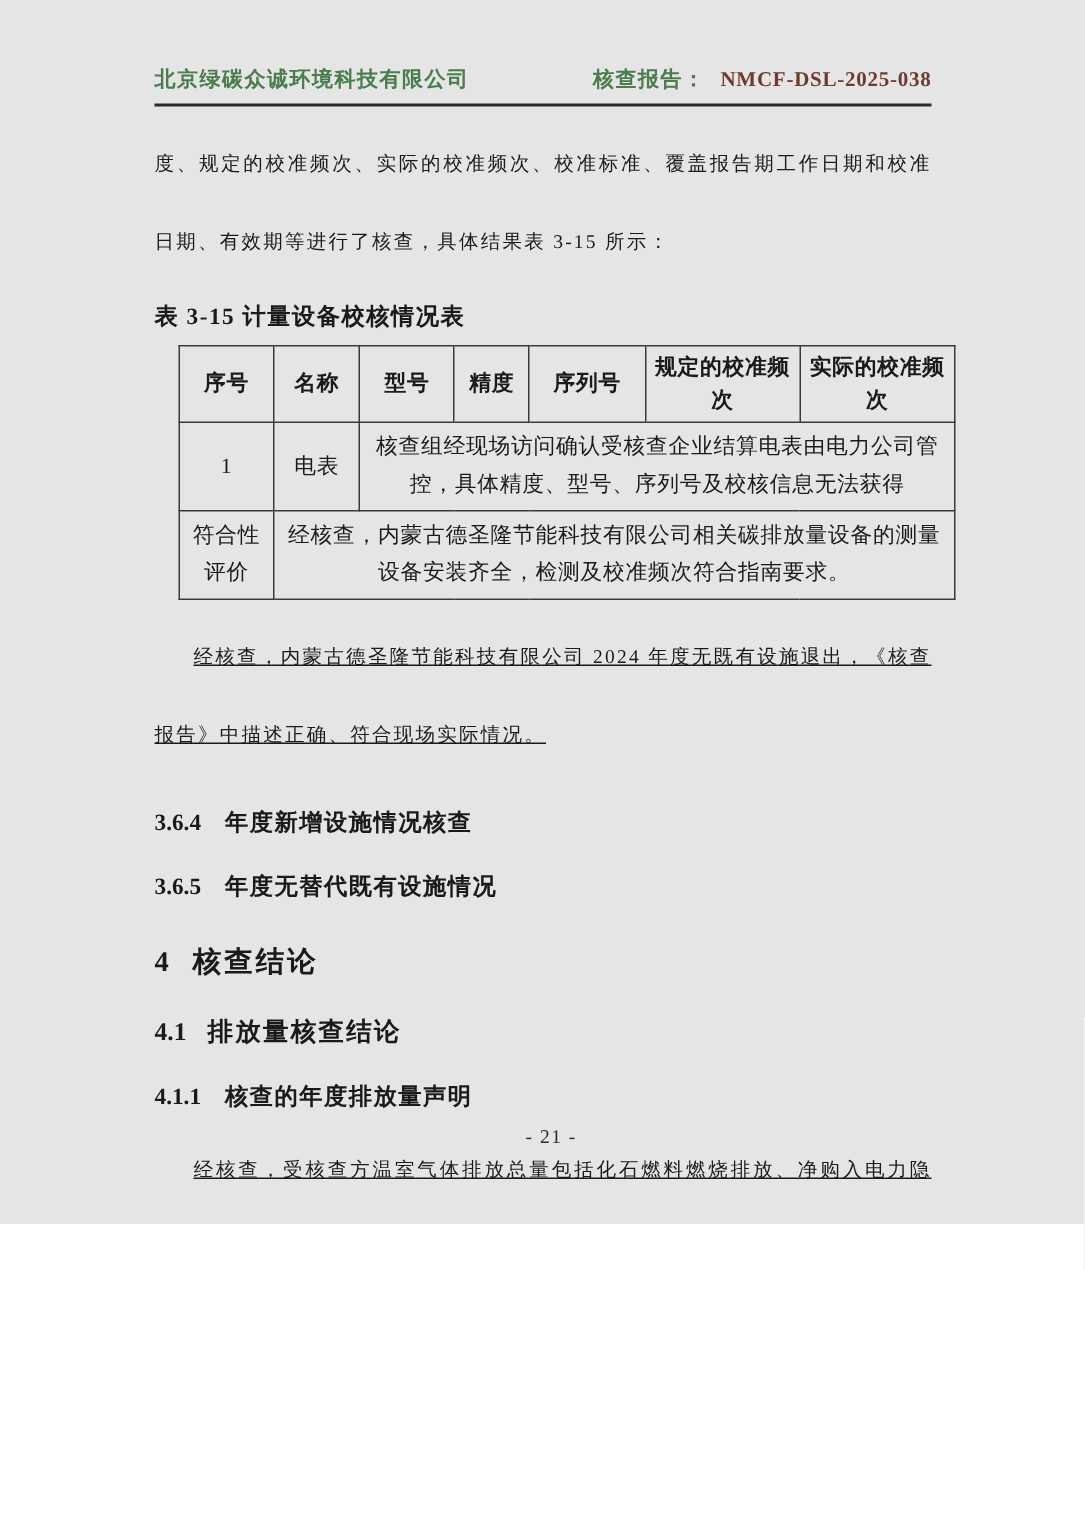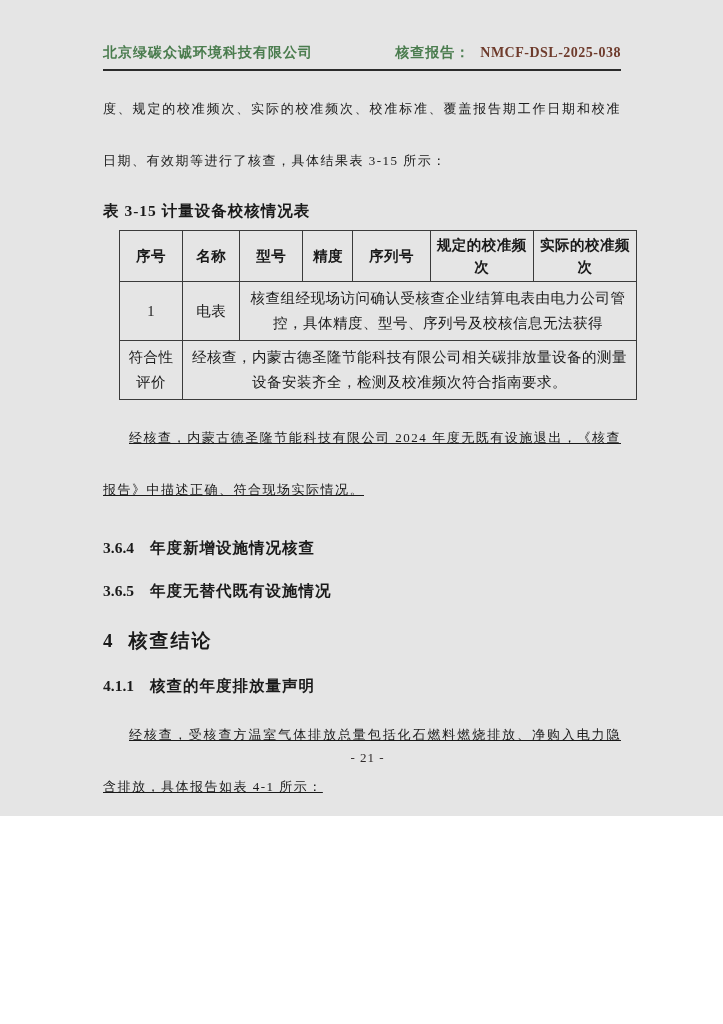--- a/index.html
+++ b/index.html
@@ -138,20 +138,23 @@
   </div>
 
   <div class="h3s">
     <span class="num">3.6.5</span><span>年度无替代既有设施情况</span>
   </div>
 
   <div class="h1s">
     <span class="num">4</span><span>核查结论</span>
   </div>
 
+  <div class="h2s">
+    <span class="num">4.1</span><span>排放量核查结论</span>
+  </div>
 
   <div class="h3s">
     <span class="num">4.1.1</span><span>核查的年度排放量声明</span>
   </div>
   <p class="para indent">经核查，受核查方温室气体排放总量包括化石燃料燃烧排放、净购入电力隐含排放，具体报告如表 4-1 所示：</p>
 
   <div class="footer">- 21 -</div>
 
 </div>
 

